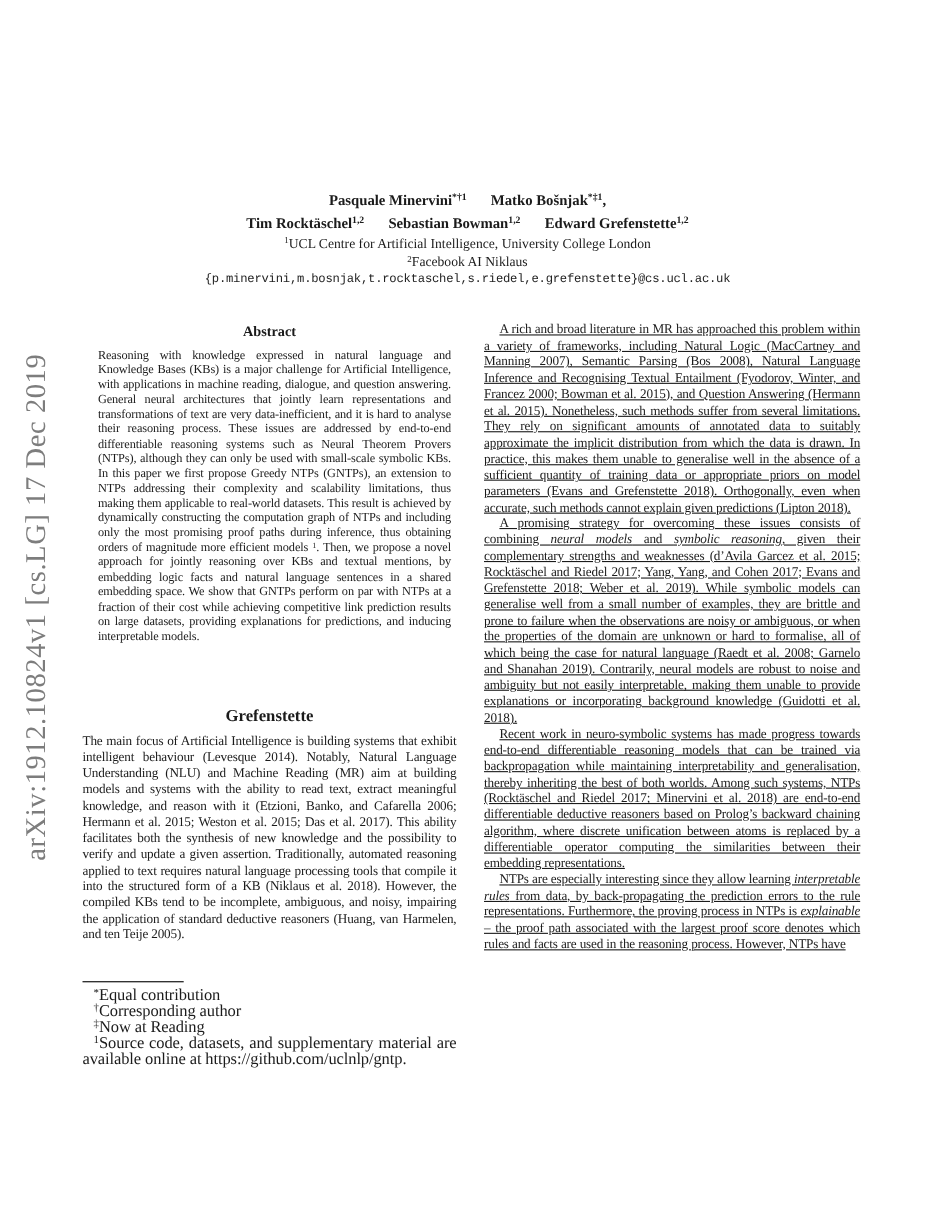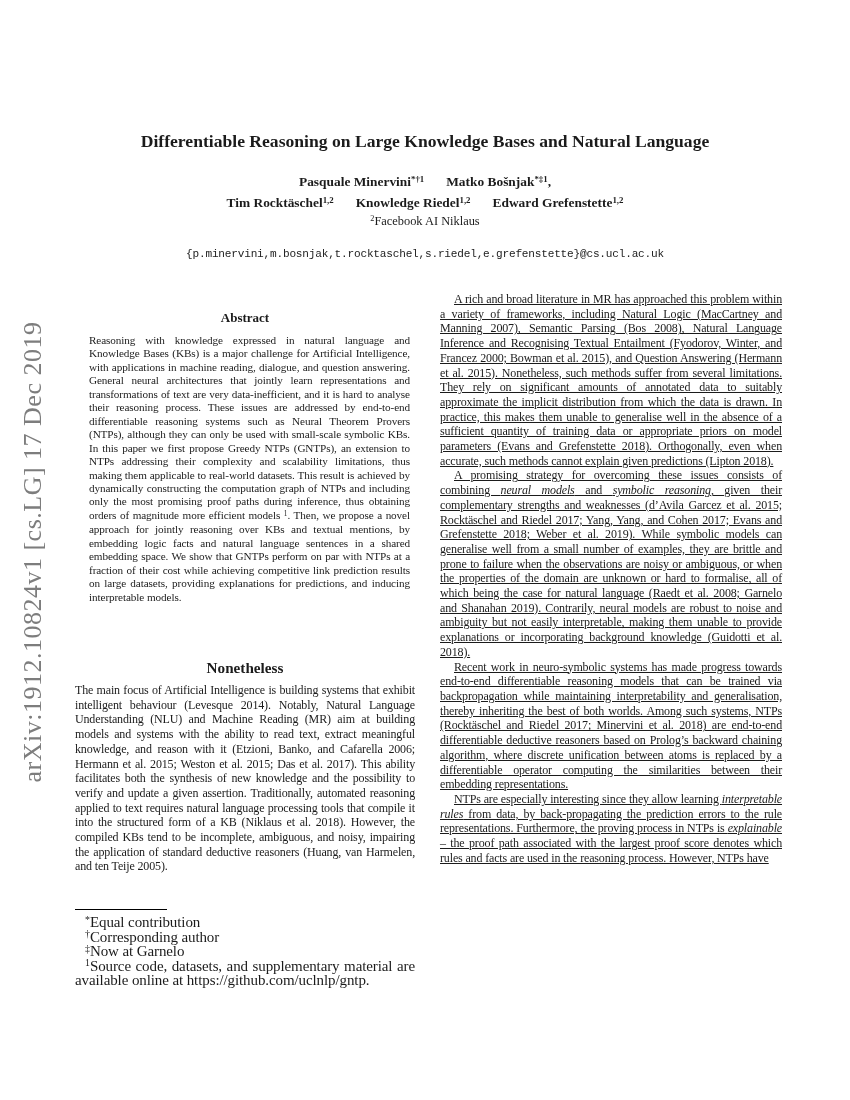--- a/index.html
+++ b/index.html
@@ -45,21 +45,21 @@
     font-size: 12.4px; line-height: 15.6px;
   }
   .email {
     position: absolute; top: 248px; left: 0; right: 0;
     text-align: center;
     font-family: Liberation Mono, monospace;
     font-size: 11.1px;
     letter-spacing: -0.2px;
     color: #222;
   }
-  .col-left { position: absolute; left: 75px; width: 340px; margin-top: 17px; }
+  .col-left { position: absolute; left: 75px; width: 340px; }
   .col-right {
     position: absolute; left: 440px; top: 292px; width: 342px;
   }
   .abstract-block { top: 293px; }
   .intro-block { top: 642px; }
   .fn-block { top: 892px; }
   .h-abstract {
     text-align: center; font-weight: bold;
     font-size: 13px; margin: 0 0 8px 0;
   }
@@ -95,53 +95,53 @@
   em { font-style: italic; }
   .link { color: inherit; text-decoration: none; }
 </style>
 </head>
 <body>
 
 <div class="page">
 
   <div class="stamp" style="color: rgb(125, 125, 125);">arXiv:1912.10824v1  [cs.LG]  17 Dec 2019</div>
 
-  <div class="title">Differentiable Reasoning on Large Knowledge Bases and Natural Language</div>
 
   <div class="authors">
     <div><span class="author"><span>Pasquale Minervini</span><sup class="s">*†1</sup></span><span class="author"><span>Matko Bošnjak</span><sup class="s">*‡1</sup><span>,</span></span></div>
-    <div><span class="author"><span>Tim Rocktäschel</span><sup class="s">1,2</sup></span><span class="author"><span>Knowledge Riedel</span><sup class="s">1,2</sup></span><span class="author"><span>Edward Grefenstette</span><sup class="s">1,2</sup></span></div>
+    <div><span class="author"><span>Tim Rocktäschel</span><sup class="s">1,2</sup></span><span class="author"><span>Sebastian Bowman</span><sup class="s">1,2</sup></span><span class="author"><span>Edward Grefenstette</span><sup class="s">1,2</sup></span></div>
   </div>
 
   <div class="affiliations">
+      <div><sup class="s">1</sup><span>UCL Centre for Artificial Intelligence, University College London</span></div>
       <div><sup class="s">2</sup><span>Facebook AI Niklaus</span></div>
     </div>
 
   <div class="email">{p.minervini,m.bosnjak,t.rocktaschel,s.riedel,e.grefenstette}@cs.ucl.ac.uk</div>
 
   <div class="col-left abstract-block">
     <div class="h-abstract">Abstract</div>
     <div class="abstract-text">
         <p class="para"><span>Reasoning with knowledge expressed in natural language and Knowledge Bases (KBs) is a major challenge for Artificial Intelligence, with applications in machine reading, dialogue, and question answering. General neural architectures that jointly learn representations and transformations of text are very data-inefficient, and it is hard to analyse their reasoning process. These issues are addressed by end-to-end differentiable reasoning systems such as Neural Theorem Provers (NTPs), although they can only be used with small-scale symbolic KBs. In this paper we first propose Greedy NTPs (GNTPs), an extension to NTPs addressing their complexity and scalability limitations, thus making them applicable to real-world datasets. This result is achieved by dynamically constructing the computation graph of NTPs and including only the most promising proof paths during inference, thus obtaining orders of magnitude more efficient models </span><sup class="s">1</sup><span>. Then, we propose a novel approach for jointly reasoning over KBs and textual mentions, by embedding logic facts and natural language sentences in a shared embedding space. We show that GNTPs perform on par with NTPs at a fraction of their cost while achieving competitive link prediction results on large datasets, providing explanations for predictions, and inducing interpretable models.</span></p>
       </div>
   </div>
 
   <div class="col-left intro-block">
-    <div class="h-section">Nonetheless</div>
+    <div class="h-section">Grefenstette</div>
     <div class="body-text">
         <p class="para"><span>The main focus of Artificial Intelligence is building systems that exhibit intelligent behaviour (Levesque 2014). Notably, Natural Language Understanding (NLU) and Machine Reading (MR) aim at building models and systems with the ability to read text, extract meaningful knowledge, and reason with it (Etzioni, Banko, and Cafarella 2006; Hermann et al. 2015; Weston et al. 2015; Das et al. 2017). This ability facilitates both the synthesis of new knowledge and the possibility to verify and update a given assertion. Traditionally, automated reasoning applied to text requires natural language processing tools that compile it into the structured form of a KB (Niklaus et al. 2018). However, the compiled KBs tend to be incomplete, ambiguous, and noisy, impairing the application of standard deductive reasoners (Huang, van Harmelen, and ten Teije 2005).</span></p>
       </div>
   </div>
 
   <div class="col-left fn-block">
     <div class="fn-rule"></div>
     <div>
         <p class="footnote"><sup class="s">*</sup><span>Equal contribution</span></p>
         <p class="footnote"><sup class="s">†</sup><span>Corresponding author</span></p>
-        <p class="footnote"><sup class="s">‡</sup><span>Now at Garnelo</span></p>
+        <p class="footnote"><sup class="s">‡</sup><span>Now at Reading</span></p>
         <p class="footnote"><sup class="s">1</sup><span>Source code, datasets, and supplementary material are available online at </span><span class="link">https://github.com/uclnlp/gntp</span><span>.</span></p>
       </div>
   </div>
 
   <div class="col-right body-text">
       <p class="para indent"><span>A rich and broad literature in MR has approached this problem within a variety of frameworks, including Natural Logic (MacCartney and Manning 2007), Semantic Parsing (Bos 2008), Natural Language Inference and Recognising Textual Entailment (Fyodorov, Winter, and Francez 2000; Bowman et al. 2015), and Question Answering (Hermann et al. 2015). Nonetheless, such methods suffer from several limitations. They rely on significant amounts of annotated data to suitably approximate the implicit distribution from which the data is drawn. In practice, this makes them unable to generalise well in the absence of a sufficient quantity of training data or appropriate priors on model parameters (Evans and Grefenstette 2018). Orthogonally, even when accurate, such methods cannot explain given predictions (Lipton 2018).</span></p>
       <p class="para indent"><span>A promising strategy for overcoming these issues consists of combining </span><em>neural models</em><span> and </span><em>symbolic reasoning</em><span>, given their complementary strengths and weaknesses (d’Avila Garcez et al. 2015; Rocktäschel and Riedel 2017; Yang, Yang, and Cohen 2017; Evans and Grefenstette 2018; Weber et al. 2019). While symbolic models can generalise well from a small number of examples, they are brittle and prone to failure when the observations are noisy or ambiguous, or when the properties of the domain are unknown or hard to formalise, all of which being the case for natural language (Raedt et al. 2008; Garnelo and Shanahan 2019). Contrarily, neural models are robust to noise and ambiguity but not easily interpretable, making them unable to provide explanations or incorporating background knowledge (Guidotti et al. 2018).</span></p>
       <p class="para indent"><span>Recent work in neuro-symbolic systems has made progress towards end-to-end differentiable reasoning models that can be trained via backpropagation while maintaining interpretability and generalisation, thereby inheriting the best of both worlds. Among such systems, NTPs (Rocktäschel and Riedel 2017; Minervini et al. 2018) are end-to-end differentiable deductive reasoners based on Prolog’s backward chaining algorithm, where discrete unification between atoms is replaced by a differentiable operator computing the similarities between their embedding representations.</span></p>
       <p class="para indent"><span>NTPs are especially interesting since they allow learning </span><em>interpretable rules</em><span> from data, by back-propagating the prediction errors to the rule representations. Furthermore, the proving process in NTPs is </span><em>explainable</em><span> – the proof path associated with the largest proof score denotes which rules and facts are used in the reasoning process. However, NTPs have</span></p>
     </div>

